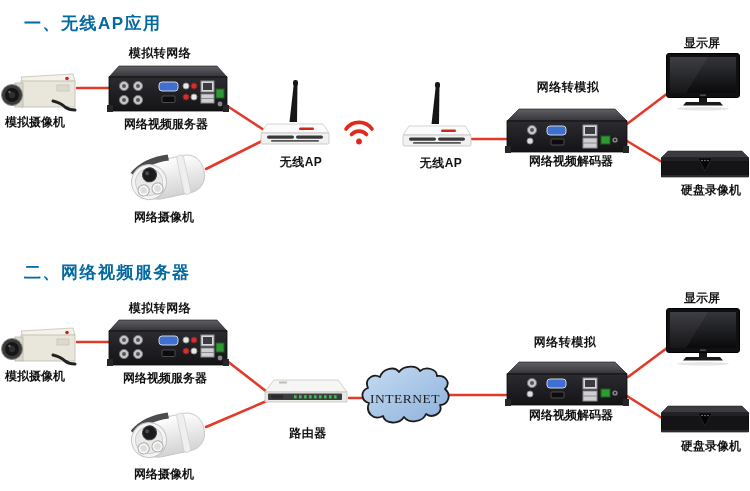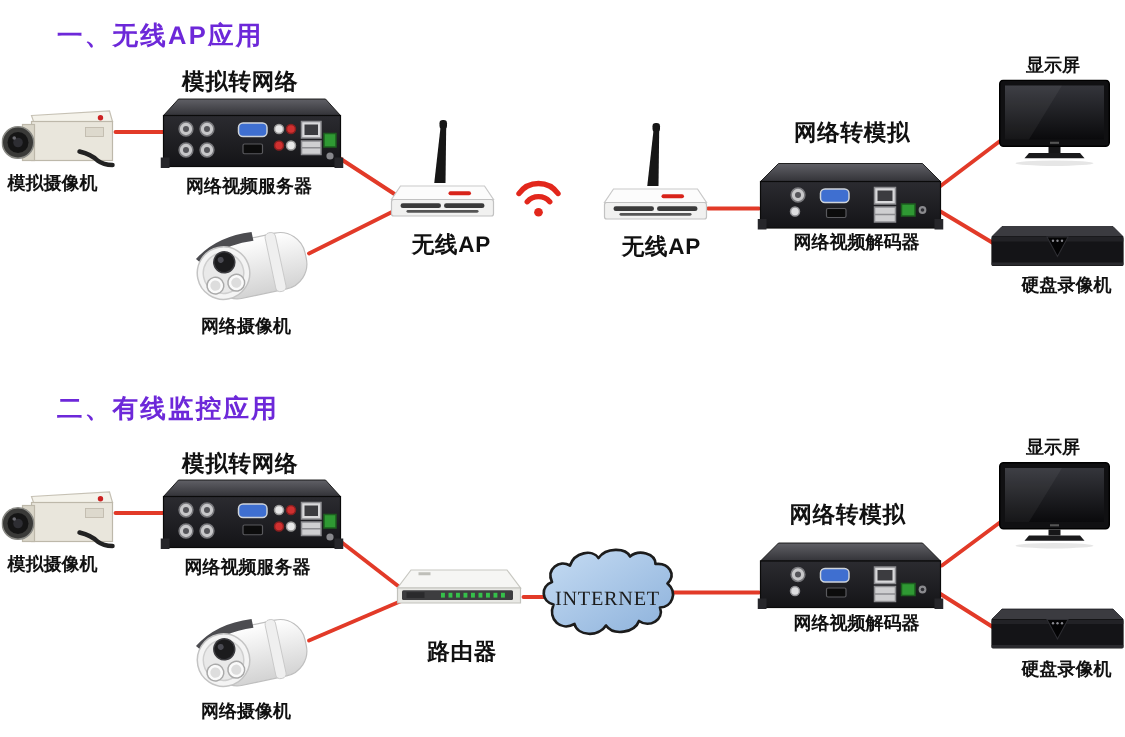--- a/index.html
+++ b/index.html
@@ -1,23 +1,23 @@
 <!DOCTYPE html>
 <html><head>
 <meta charset="utf-8">
 <style>
   html,body{margin:0;padding:0;background:#ffffff;}
   #canvas{position:relative;width:750px;height:491px;background:#ffffff;overflow:hidden;
           font-family:"Liberation Sans",sans-serif;}
-  .title{position:absolute;font-size:17px;font-weight:bold;color:#6d28d9;
-         letter-spacing:1.5px;white-space:nowrap;margin-left:14px;}
+  .title{position:absolute;font-size:17px;font-weight:bold;color:#0369a1;
+         letter-spacing:1.5px;white-space:nowrap;}
   .lbl{position:absolute;transform:translateX(-50%);font-weight:bold;color:#111111;
        white-space:nowrap;line-height:1.1;}
   .lbl-13{font-size:12px;}
-  .lbl-15{font-size:15px;letter-spacing:0.5px;}
+  .lbl-15{font-size:12px;letter-spacing:0.5px;}
   .dev{position:absolute;}
   #wires{position:absolute;left:0;top:0;z-index:1;}
   .dev,.lbl,.title{z-index:2;}
 </style>
 </head>
 <body>
 
 <div id="canvas">
 
   <svg width="0" height="0" style="position:absolute" aria-hidden="true">
@@ -238,21 +238,21 @@
   <div class="lbl lbl-13" style="left:702px;top:37px">显示屏</div>
   <svg class="dev" style="left:666px;top:53px" width="74" height="58">
       <use href="#sym-monitor" xlink:href="#sym-monitor"></use>
     </svg>
 
   <svg class="dev" style="left:661px;top:149px" width="88" height="32">
       <use href="#sym-dvr" xlink:href="#sym-dvr"></use>
     </svg>
   <div class="lbl lbl-13" style="left:711px;top:184px">硬盘录像机</div>
 
-  <div class="title" style="left:24px;top:261px">二、有线监控应用</div>
+  <div class="title" style="left:24px;top:261px">二、网络视频服务器</div>
 
   <svg class="dev" style="left:1px;top:323px" width="80" height="44">
       <use href="#sym-boxcam" xlink:href="#sym-boxcam"></use>
     </svg>
   <div class="lbl lbl-13" style="left:35px;top:370px">模拟摄像机</div>
 
   <div class="lbl lbl-15" style="left:160px;top:302px">模拟转网络</div>
   <svg class="dev" style="left:107px;top:317px" width="122" height="56">
       <use href="#sym-encoder" xlink:href="#sym-encoder"></use>
     </svg>

